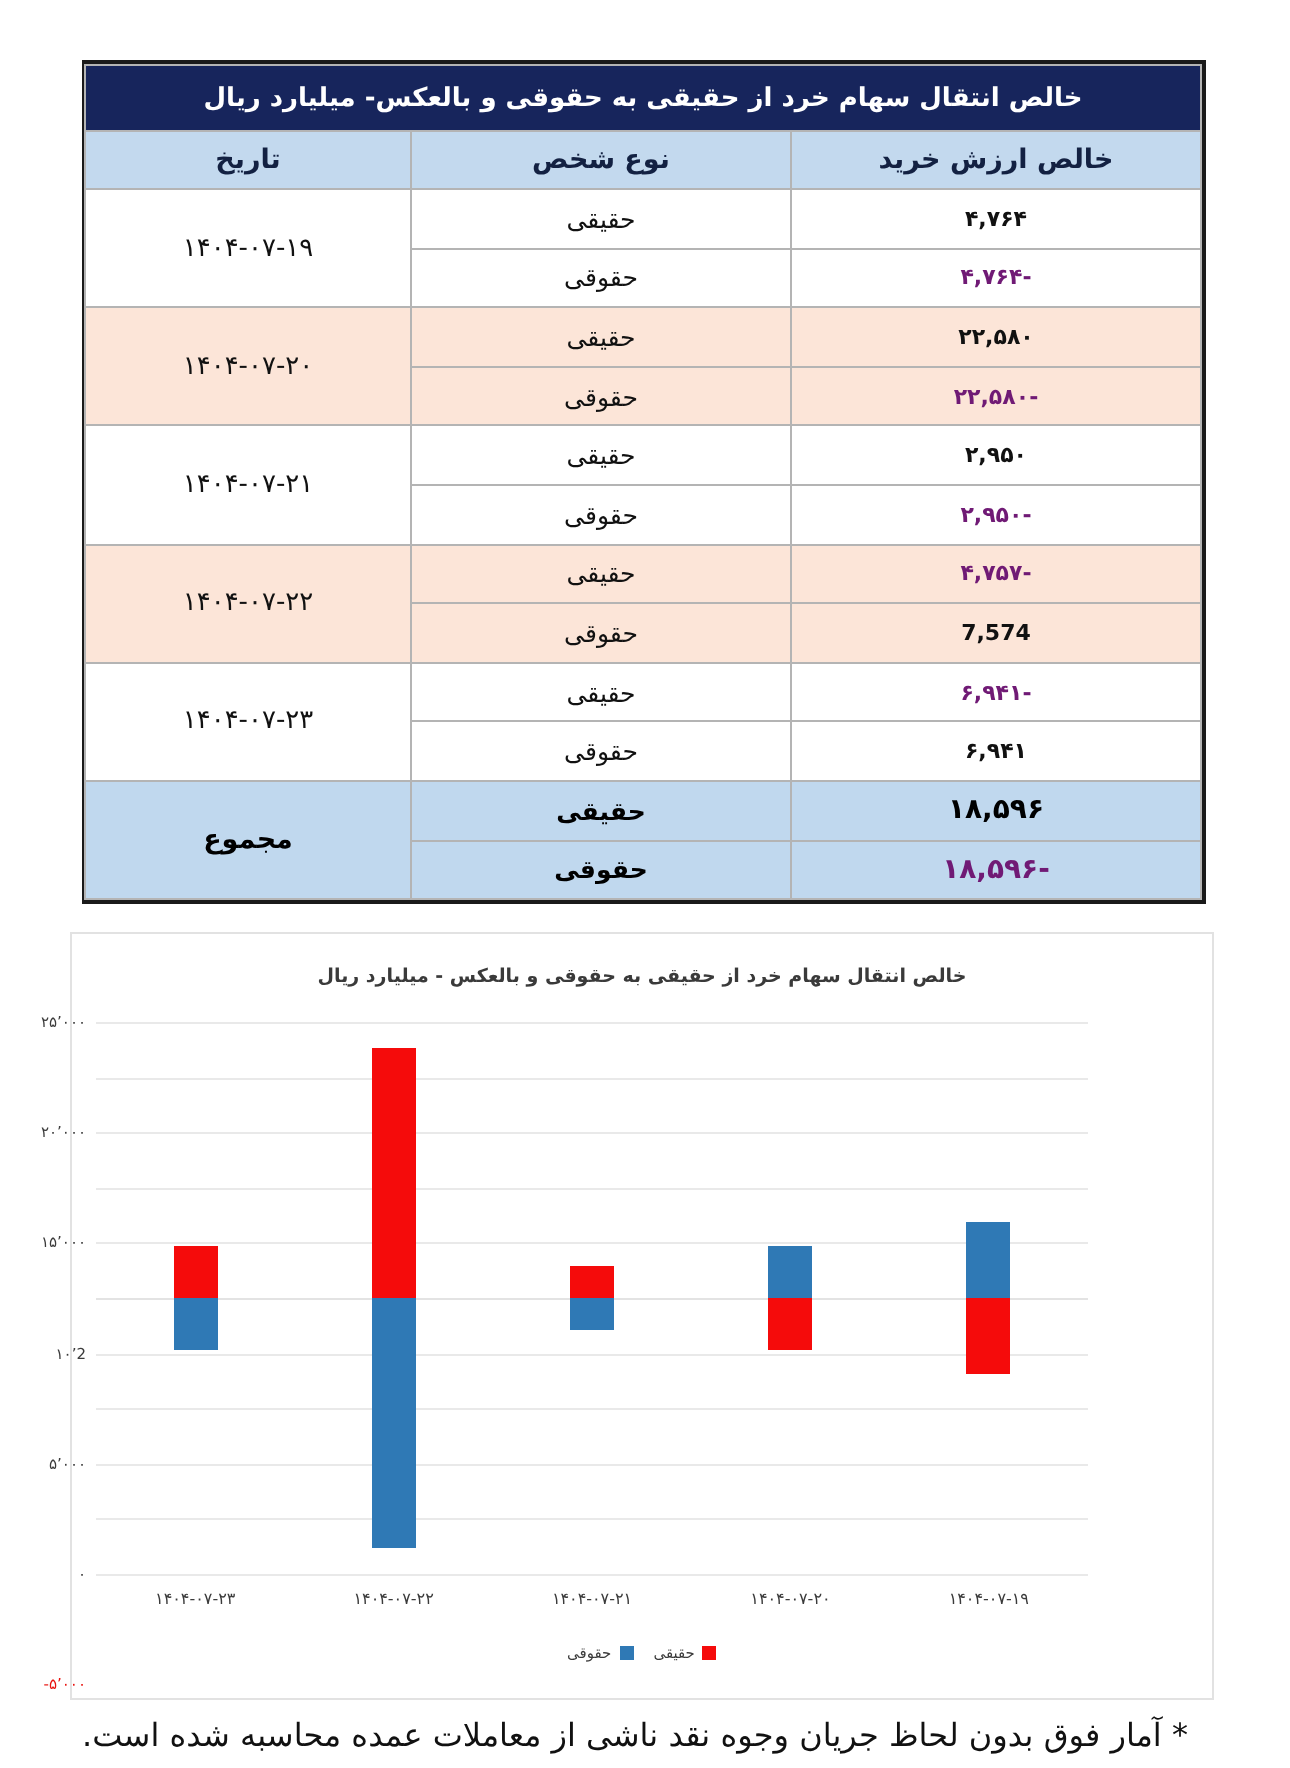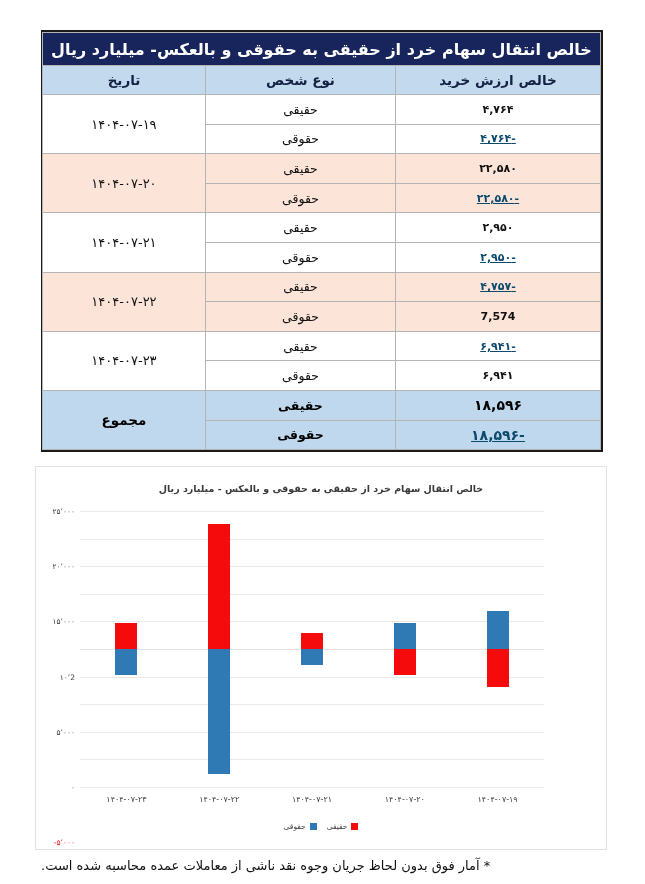--- a/index.html
+++ b/index.html
@@ -31,21 +31,21 @@
   }
   table.main-table td, table.main-table th {
     border: 1px solid #b4b4b4;
     padding: 0;
     text-align: center;
     vertical-align: middle;
   }
   .title-row td {
     background: #17255c;
     color: #ffffff;
-    font-size: 16px;
+    font-size: 13px;
     font-weight: bold;
     height: 32px;
     letter-spacing: 0.2px;
     border: 1px solid #17255c;
   }
   .head-row th {
     background: #c3d9ee;
     color: #132142;
     font-size: 13.5px;
     font-weight: bold;
@@ -64,22 +64,21 @@
   .data-row td.date-cell {
     font-weight: normal;
     font-size: 13px;
     letter-spacing: 0.3px;
   }
   .data-row td.person-cell {
     font-weight: normal;
     font-size: 12.5px;
   }
   td.neg {
-    color: #0c4a6e;
-    text-decoration: underline;
+    color: #701a75;
   }
   .total-row td {
     background: #c0d8ee !important;
     font-weight: bold;
     font-size: 14px;
     height: 28.6px;
   }
   .total-row td.person-cell {
     font-size: 12.5px;
     font-weight: bold;
@@ -110,21 +109,21 @@
     top: 16px;
     left: 0;
     right: 0;
     text-align: center;
     font-size: 9.5px;
     color: #3a3a3a;
     font-weight: bold;
   }
   .plot {
     position: absolute;
-    left: 44px;
+    left: 12px;
     right: 62px;
     top: 44px;
     height: 276px;
   }
   .gridline {
     position: absolute;
     left: 0;
     right: 0;
     height: 1px;
     background: #e9e9e9;
@@ -195,21 +194,21 @@
   }
   .swatch.red { background: #f50b0b; }
   .swatch.blue { background: #2f79b5; }
 
   .footnote {
     position: absolute;
     top: 858px;
     right: 42px;
     width: 562px;
     text-align: left;
-    font-size: 13px;
+    font-size: 16px;
     color: #111111;
     direction: rtl;
   }
 </style>
 </head>
 <body>
 
 <div class="table-wrap">
   <table class="main-table">
     <colgroup>

